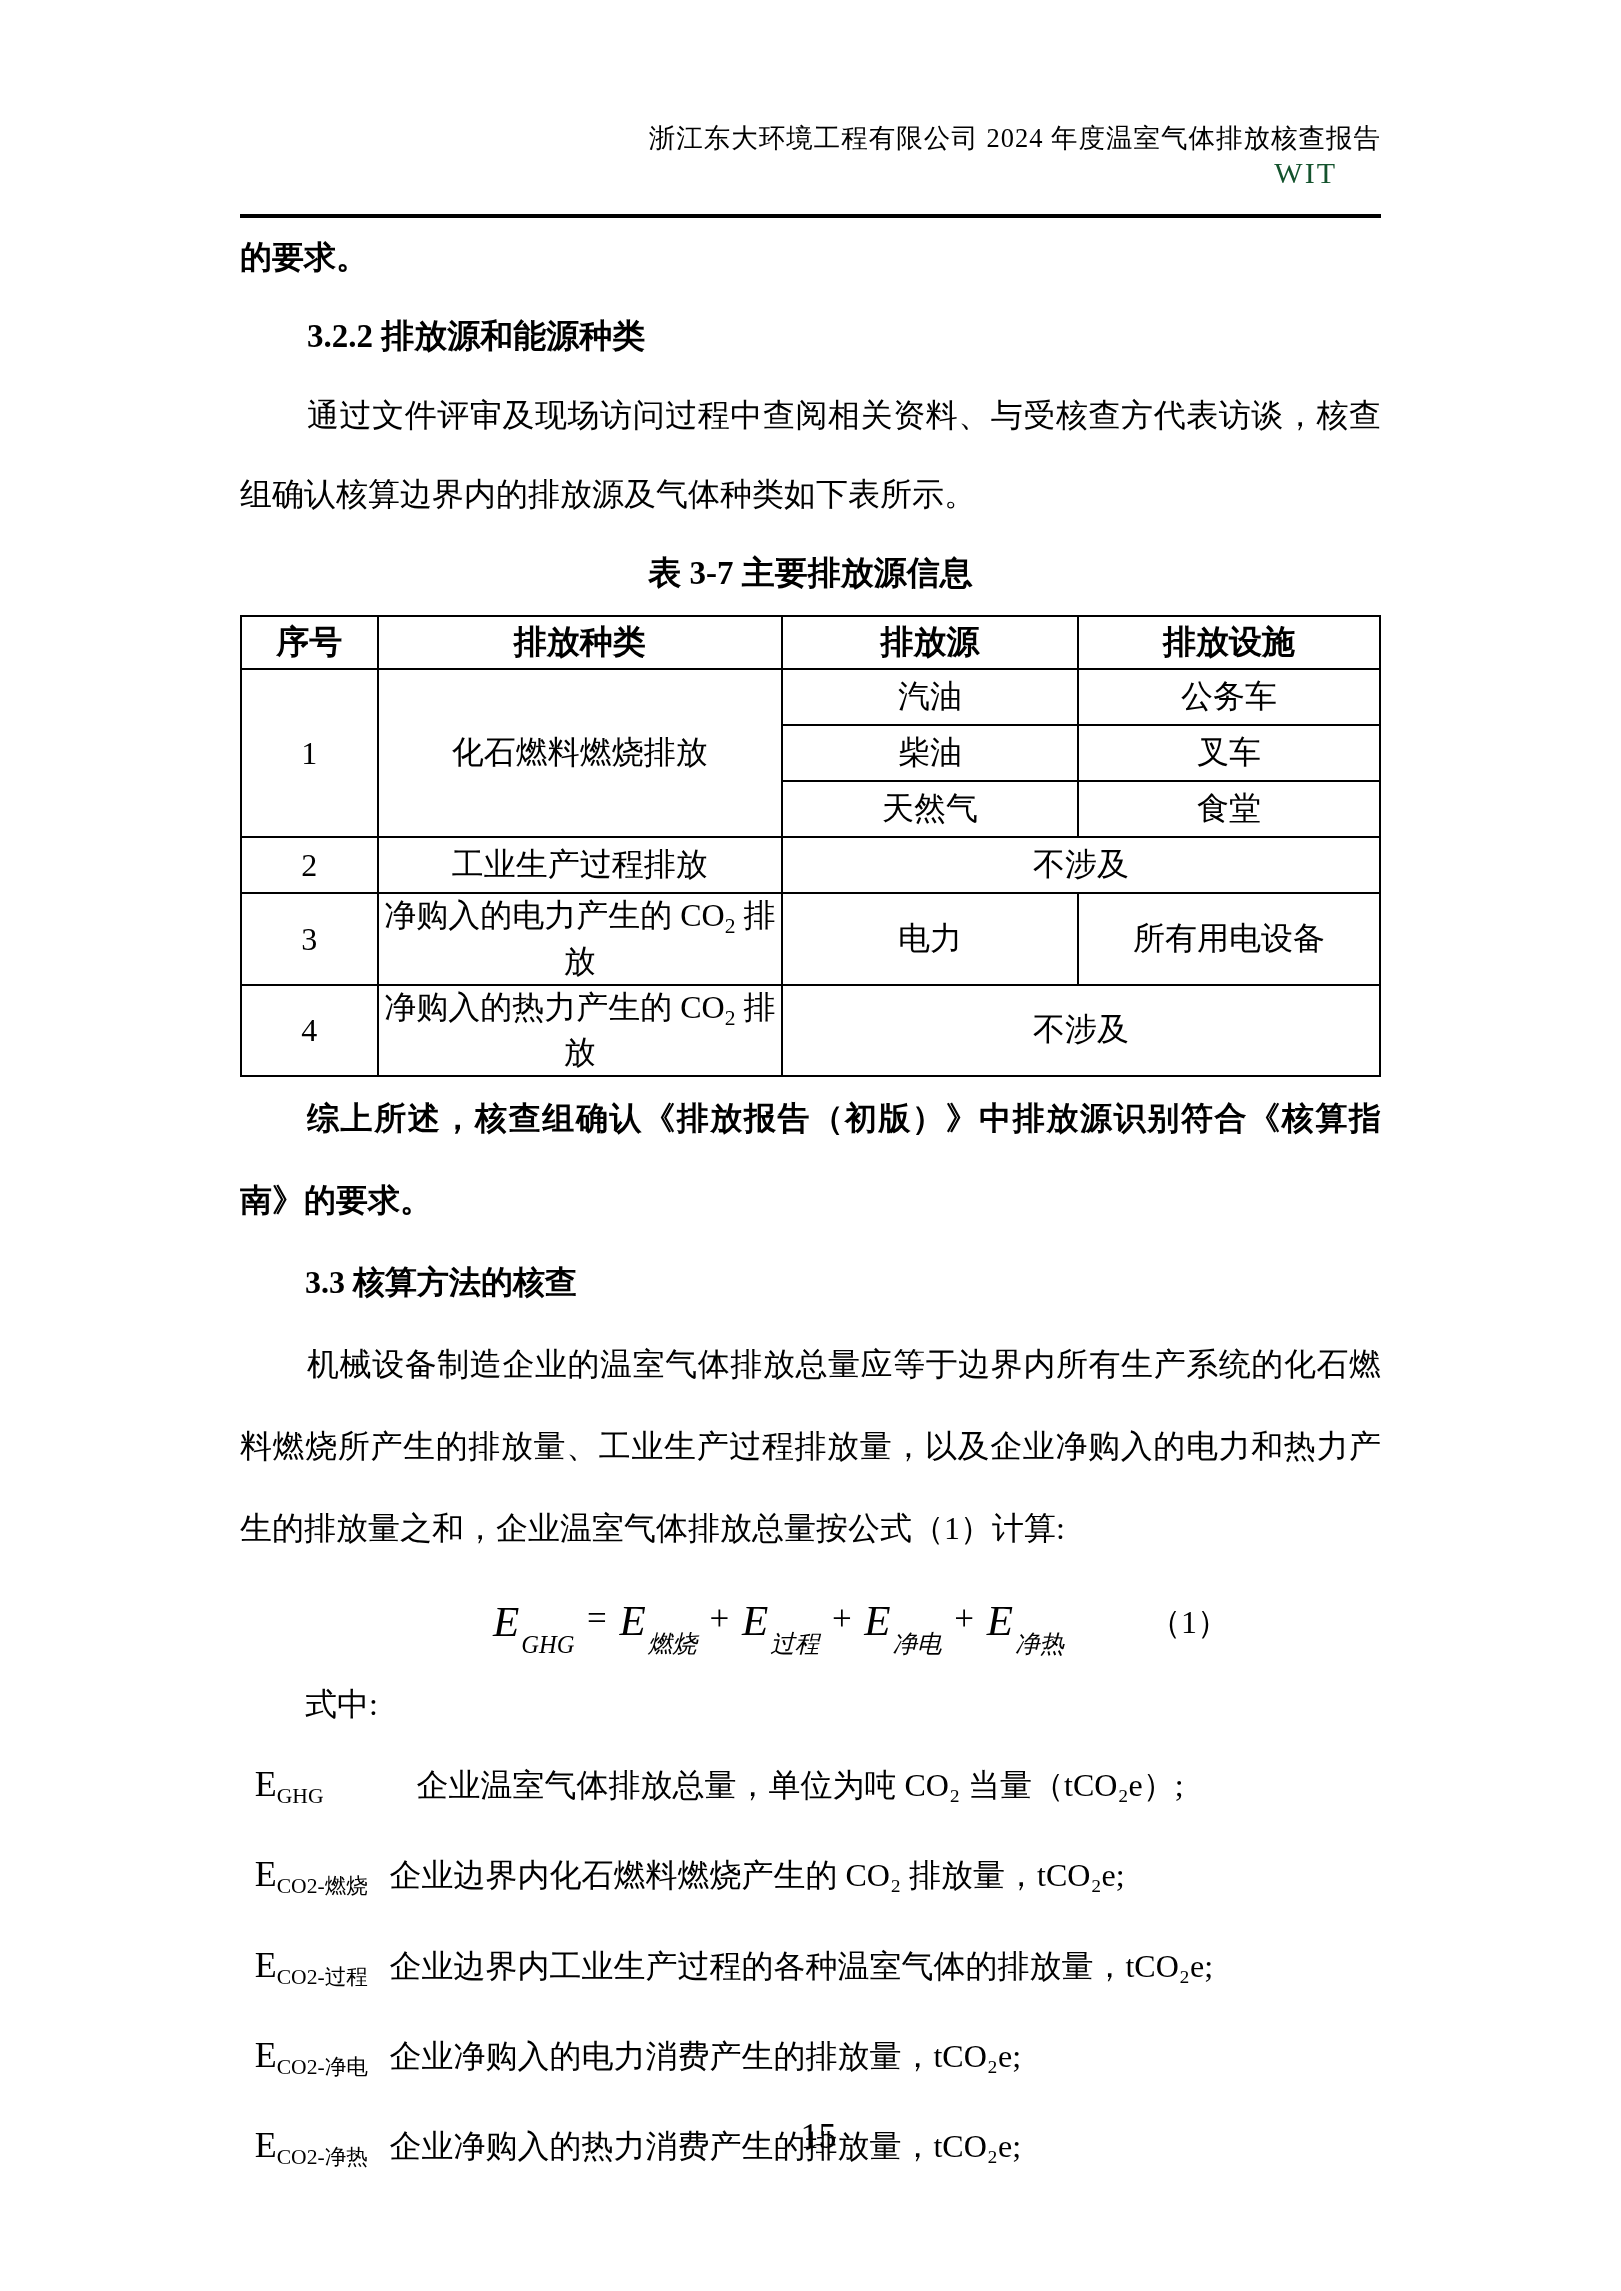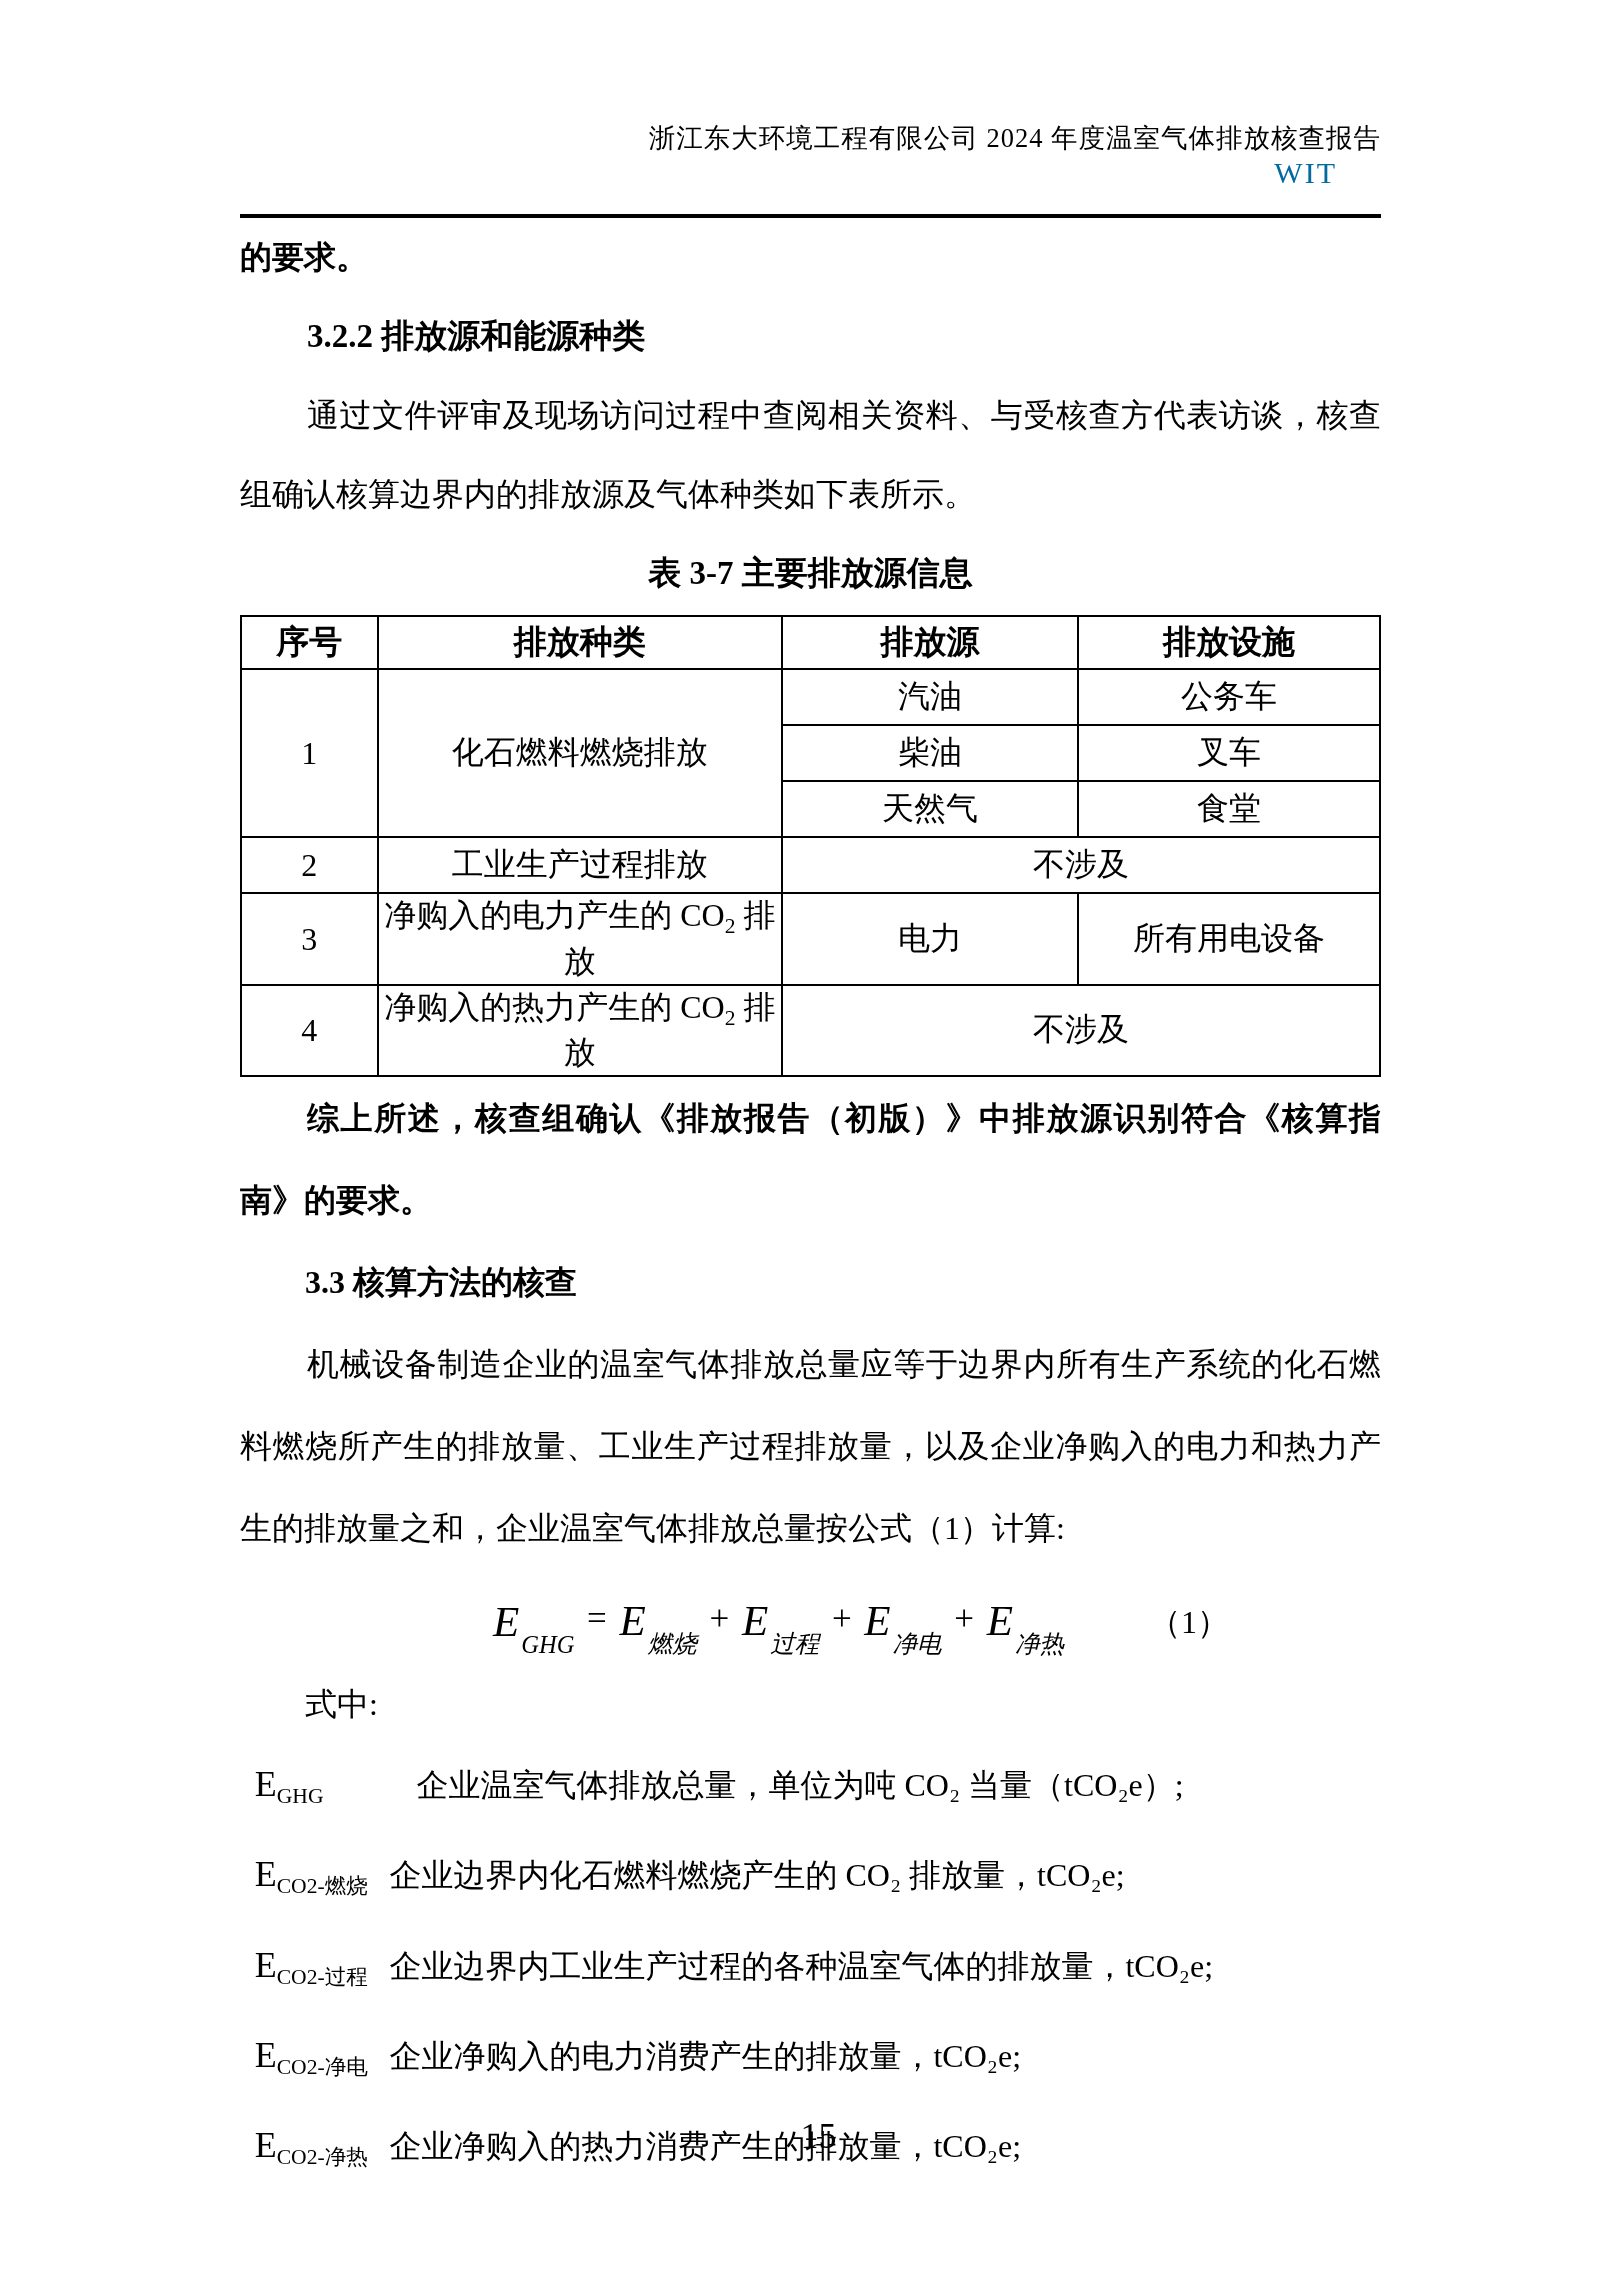--- a/index.html
+++ b/index.html
@@ -13,21 +13,21 @@
   }
   
   .hdr{
     margin:0 240px;
     padding-top:120px;
     padding-bottom:23.5px;
     border-bottom:4.9px solid #000;
     display:flex;justify-content:space-between;align-items:flex-end;flex-direction:column;
   }
   .hdr-title{font-size:26.5px;letter-spacing:1px;padding-left:29px;}
-  .hdr-logo{font-size:30px;color:#0369a1;padding-right:44px;letter-spacing:2px;}
+  .hdr-logo{font-size:30px;color:#14532d;padding-right:44px;letter-spacing:2px;}
   
   .content{margin:0 240px;font-size:32px;}
   .content p{margin:0;}
   .lead{margin-top:14.7px;line-height:79px;font-weight:bold;}
   .h322{line-height:79px;font-weight:bold;text-indent:67px;font-size:33px;}
   .para1{line-height:79px;text-indent:67px;text-align:justify;}
   .caption{line-height:79px;font-weight:bold;text-align:center;font-size:33px;}
   
   table.src{
     border-collapse:collapse;

